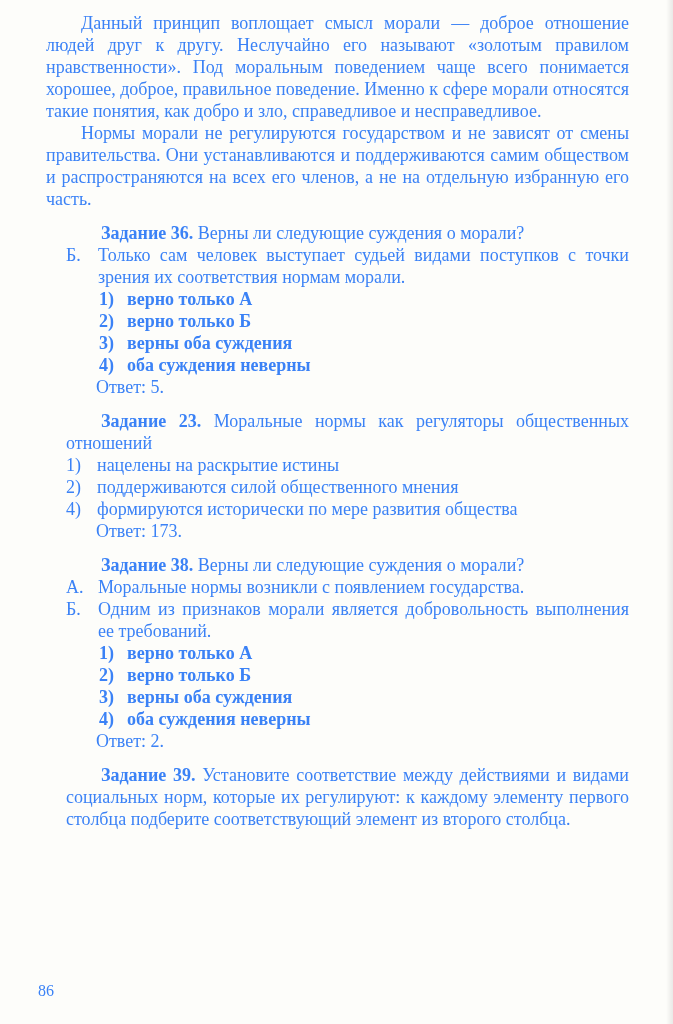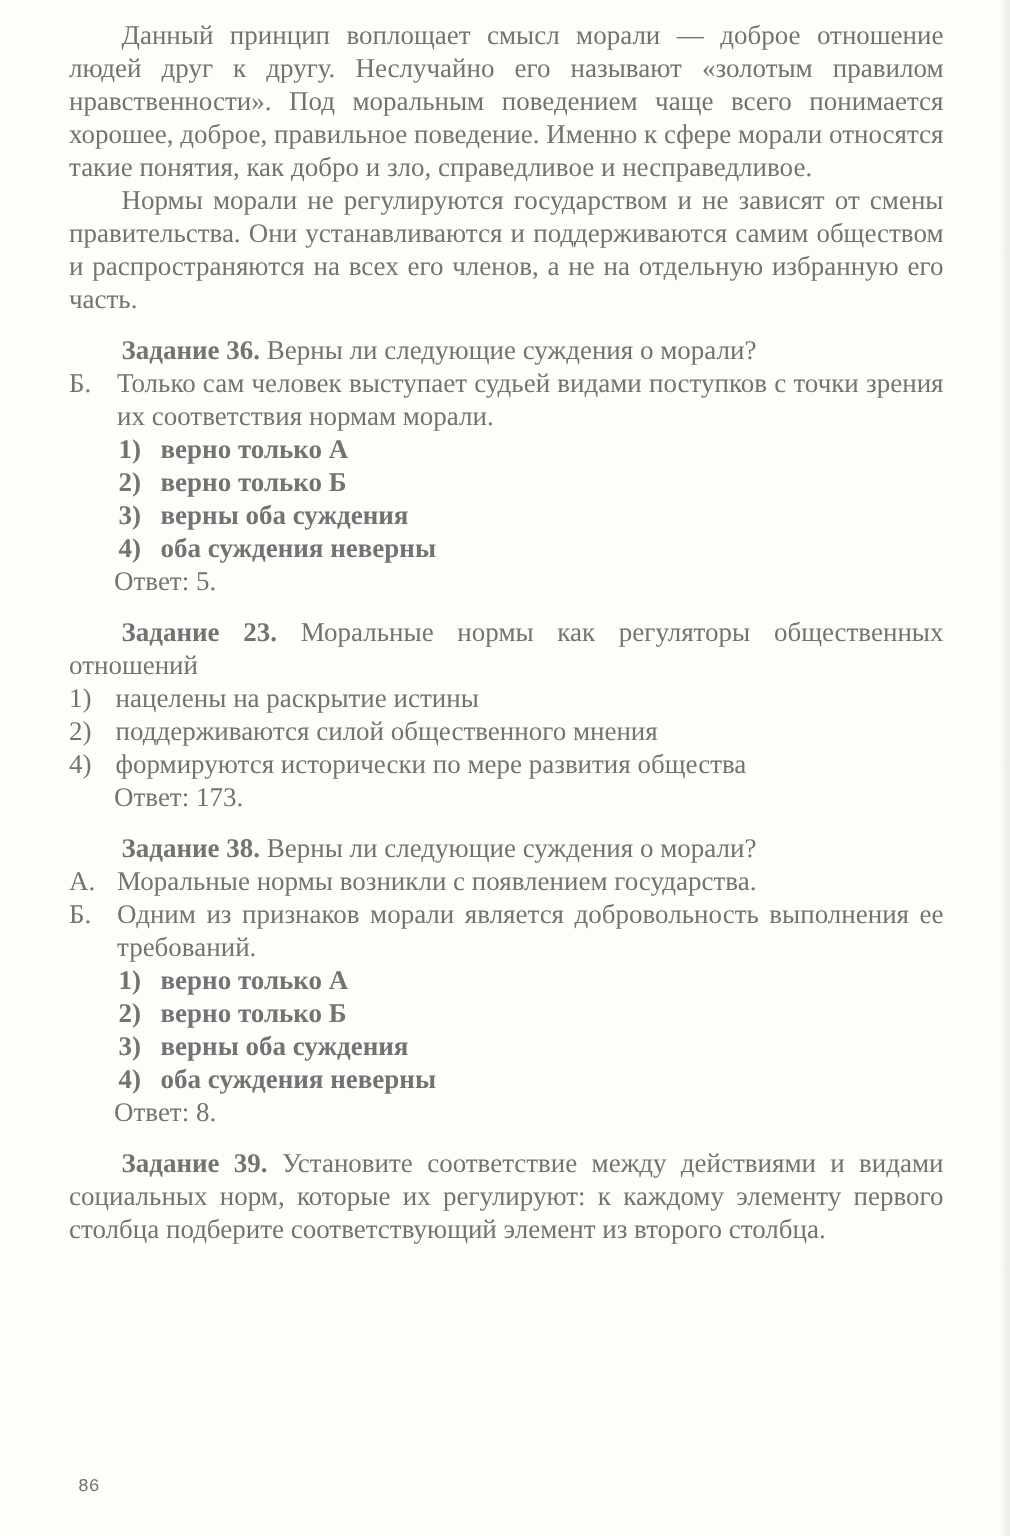--- a/index.html
+++ b/index.html
@@ -2,42 +2,42 @@
 <html><head>
 <meta charset="utf-8">
 <style>
   html, body { margin: 0; padding: 0; background: #e9e7e2; }
   .page {
     position: relative;
     width: 673px;
     height: 1024px;
     margin: 0 auto;
     background: #fdfdfa;
-    color: #737373;
+    color: #3b82f6;
     font-family: "Liberation Serif", "DejaVu Serif", serif;
     font-size: 18px;
     line-height: 22px;
     box-sizing: border-box;
     padding: 12px 44px 0 46px;
     overflow: hidden;
   }
   .page::after {
     content: "";
     position: absolute;
     top: 0; right: 0; bottom: 0;
     width: 7px;
     background: linear-gradient(to right, rgba(0,0,0,0), rgba(0,0,0,0.08));
     pointer-events: none;
   }
   .para {
     margin: 0;
     text-align: justify;
     text-indent: 35px;
   }
-  .task { margin-top: 12px; }
+  .task { margin-top: 12px; margin-left: 20px; }
   .task-head {
     margin: 0;
     text-align: justify;
     text-indent: 35px;
   }
   .task-head b { font-weight: bold; }
   .stmt {
     margin: 0;
     text-align: justify;
     padding-left: 32px;
@@ -55,24 +55,23 @@
   .opt-b {
     margin: 0;
     text-align: justify;
     padding-left: 31px;
     text-indent: -31px;
   }
   .opt-b .marker { display: inline-block; width: 31px; text-indent: 0; }
   .answer { margin: 0 0 0 30px; }
   .page-number {
     position: absolute;
-    left: 52px;
+    left: 38px;
     bottom: 22px;
-    font-size: 12px;
-    font-family: Liberation Mono, monospace;
+    font-size: 16px;
   }
 </style>
 </head>
 <body>
 
 <div class="page">
 
   <p class="para">Данный принцип воплощает смысл морали — доброе отношение людей друг к другу. Неслучайно его называют «золотым правилом нравственности». Под моральным поведением чаще всего понимается хорошее, доброе, правильное поведение. Именно к сфере морали относятся такие понятия, как добро и зло, справедливое и несправедливое.</p>
   <p class="para">Нормы морали не регулируются государством и не зависят от смены правительства. Они устанавливаются и поддерживаются самим обществом и распространяются на всех его членов, а не на отдельную избранную его часть.</p>
 
@@ -104,21 +103,21 @@
     <p class="task-head">
       <b>Задание 38.</b>
       <span>Верны ли следующие суждения о морали?</span>
     </p>
     <p class="stmt"><span class="marker">А.</span><span>Моральные нормы возникли с появлением государства.</span></p>
     <p class="stmt"><span class="marker">Б.</span><span>Одним из признаков морали является добровольность выполнения ее требований.</span></p>
     <p class="opt-a"><span class="marker">1)</span><span>верно только А</span></p>
     <p class="opt-a"><span class="marker">2)</span><span>верно только Б</span></p>
     <p class="opt-a"><span class="marker">3)</span><span>верны оба суждения</span></p>
     <p class="opt-a"><span class="marker">4)</span><span>оба суждения неверны</span></p>
-    <p class="answer">Ответ: 8.</p>
+    <p class="answer">Ответ: 2.</p>
   </section>
 
   <section class="task">
     <p class="task-head">
       <b>Задание 39.</b>
       <span>Установите соответствие между действиями и видами социальных норм, которые их регулируют: к каждому элементу первого столбца подберите соответствующий элемент из второго столбца.</span>
     </p>
   </section>
 
   <div class="page-number">86</div>

